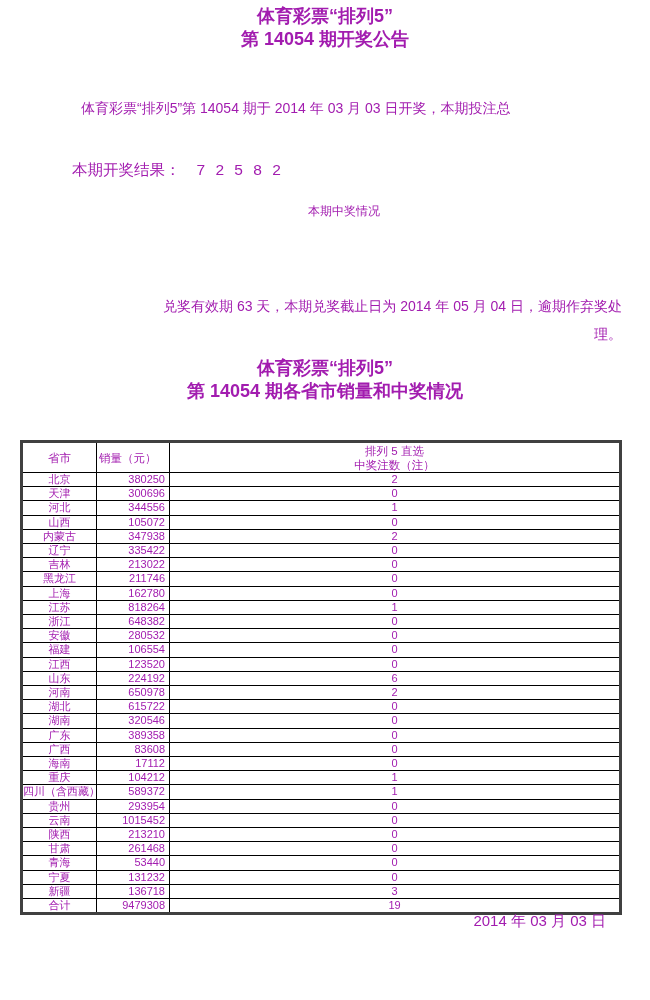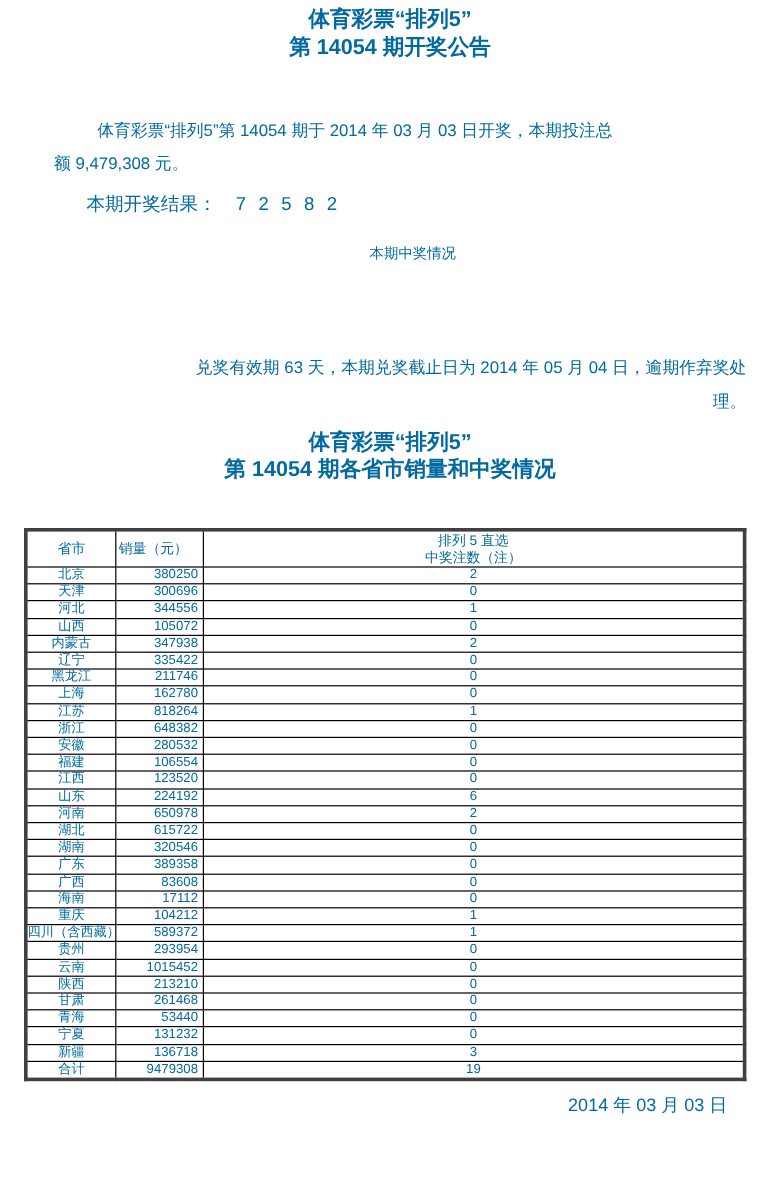--- a/index.html
+++ b/index.html
@@ -1,21 +1,21 @@
 <!DOCTYPE html>
 <html><head>
 <meta charset="utf-8">
 <style>
   html, body { margin: 0; padding: 0; background: #ffffff; }
   .page {
     position: relative;
     width: 650px;
     height: 1000px;
     background: #ffffff;
-    color: #0369a1;
+    color: #a21caf;
     font-family: "Liberation Sans", sans-serif;
     overflow: hidden;
   }
   .doc-title {
     position: absolute;
     top: 5px;
     left: 0;
     width: 100%;
     text-align: center;
     font-size: 18px;
@@ -135,21 +135,20 @@
 
 <div class="page">
 
   <div class="doc-title">
     <div>体育彩票“排列5”</div>
     <div>第 14054 期开奖公告</div>
   </div>
 
   <div class="intro body-text">
     <div class="indent">体育彩票“排列5”第 14054 期于 2014 年 03 月 03 日开奖，本期投注总</div>
-    <div>额 9,479,308 元。</div>
   </div>
 
   <div class="result-line">
     <span>本期开奖结果：</span><span class="result-numbers">7 2 5 8 2</span>
   </div>
 
   <div class="prize-title">本期中奖情况</div>
 
 
   <div class="notice body-text">
@@ -203,20 +202,25 @@
           <td class="cell-province">内蒙古</td>
           <td class="cell-sales">347938</td>
           <td class="cell-count">2</td>
         </tr>
         <tr>
           <td class="cell-province">辽宁</td>
           <td class="cell-sales">335422</td>
           <td class="cell-count">0</td>
         </tr>
         <tr>
+          <td class="cell-province">吉林</td>
+          <td class="cell-sales">213022</td>
+          <td class="cell-count">0</td>
+        </tr>
+        <tr>
           <td class="cell-province">黑龙江</td>
           <td class="cell-sales">211746</td>
           <td class="cell-count">0</td>
         </tr>
         <tr>
           <td class="cell-province">上海</td>
           <td class="cell-sales">162780</td>
           <td class="cell-count">0</td>
         </tr>
         <tr>

